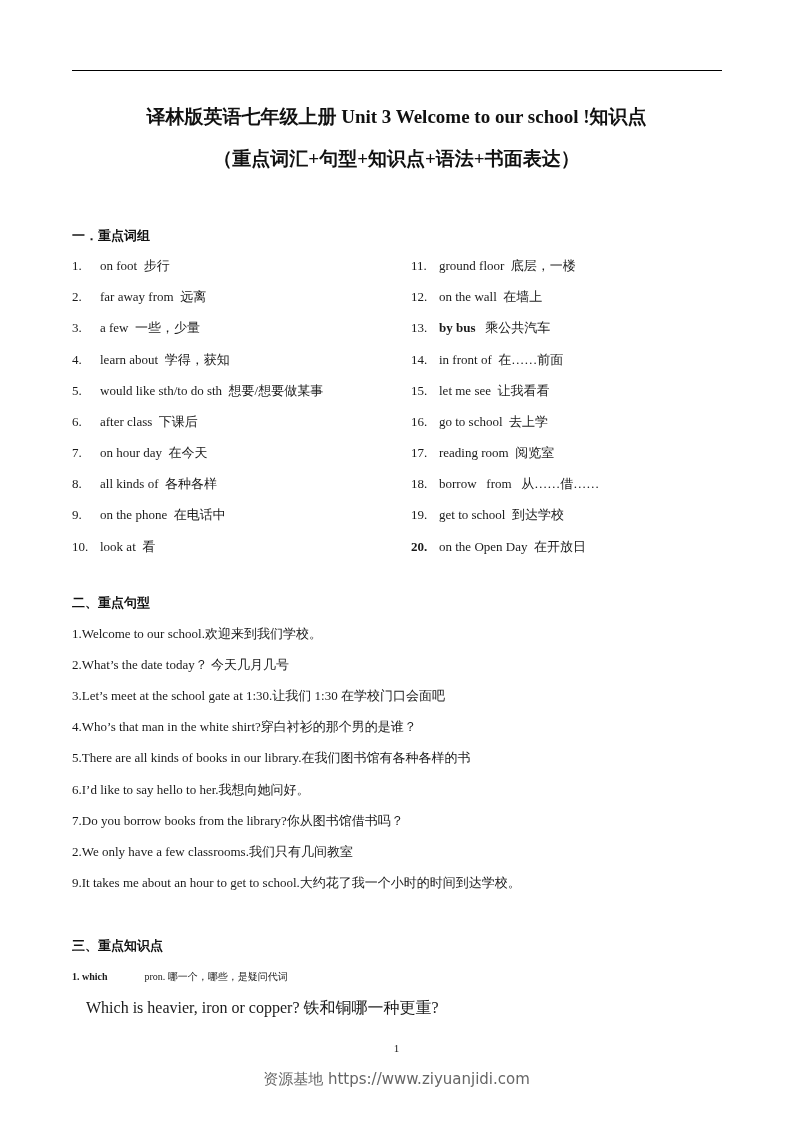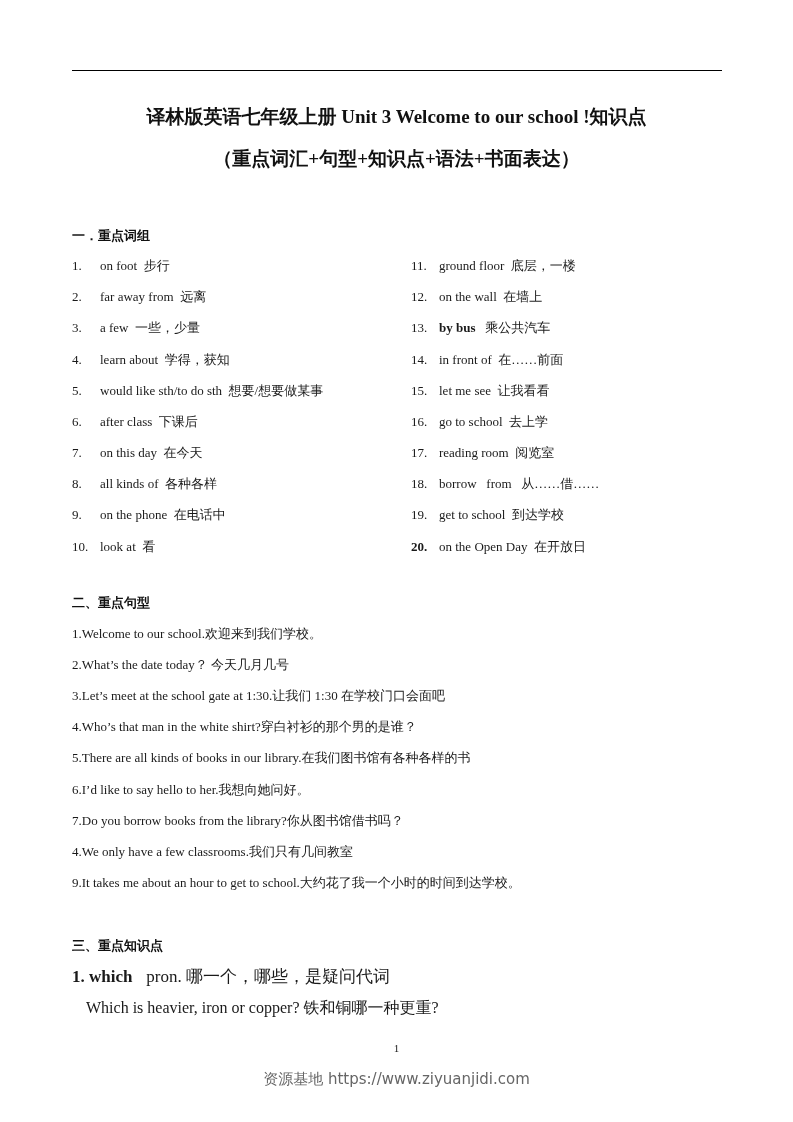--- a/index.html
+++ b/index.html
@@ -22,21 +22,21 @@
       position: absolute; left: 72px; font-weight: bold; font-size: 13px; color: #111;
     }
     .vocab-item {
       position: absolute; font-size: 13px; height: 18px; line-height: 18px; white-space: nowrap;
     }
     .vocab-item .num { display: inline-block; width: 28px; }
     .vocab-item .num.bold { font-weight: bold; }
     .sentence {
       position: absolute; left: 72px; font-size: 13px; white-space: nowrap; line-height: 18px;
     }
-    .kp-title { position: absolute; left: 72px; top: 968px; font-size: 17px; line-height: 18px; white-space: nowrap; }
+    .kp-title { position: absolute; left: 72px; top: 968px; font-size: 10px; line-height: 18px; white-space: nowrap; }
     .kp-title .word { font-weight: bold; display: inline-block; width: 70px; }
     .kp-example { position: absolute; left: 86px; top: 999px; font-size: 16px; line-height: 18px; white-space: nowrap; }
     .page-number { position: absolute; left: 0; width: 793px; top: 1042px; text-align: center; font-size: 11px; }
     .watermark {
       position: absolute; left: 0; width: 793px; top: 1070px; text-align: center;
       font-family: "DejaVu Sans", "Liberation Sans", sans-serif; font-size: 15px; color: #666;
     }
   </style>
 </head>
 <body>
@@ -48,21 +48,21 @@
 
 <div class="section-heading" style="top:227px;">一．重点词组</div>
 
 <div id="vocab-container">
     <div class="vocab-item" style="left: 72px; top: 257px;"><span class="num">1.</span><span style="white-space: pre;">on foot</span><span style="white-space: pre;">  </span><span style="white-space: pre;">步行</span></div>
     <div class="vocab-item" style="left: 72px; top: 288px;"><span class="num">2.</span><span style="white-space: pre;">far away from</span><span style="white-space: pre;">  </span><span style="white-space: pre;">远离</span></div>
     <div class="vocab-item" style="left: 72px; top: 319px;"><span class="num">3.</span><span style="white-space: pre;">a few</span><span style="white-space: pre;">  </span><span style="white-space: pre;">一些，少量</span></div>
     <div class="vocab-item" style="left: 72px; top: 351px;"><span class="num">4.</span><span style="white-space: pre;">learn about</span><span style="white-space: pre;">  </span><span style="white-space: pre;">学得，获知</span></div>
     <div class="vocab-item" style="left: 72px; top: 382px;"><span class="num">5.</span><span style="white-space: pre;">would like sth/to do sth</span><span style="white-space: pre;">  </span><span style="white-space: pre;">想要/想要做某事</span></div>
     <div class="vocab-item" style="left: 72px; top: 413px;"><span class="num">6.</span><span style="white-space: pre;">after class</span><span style="white-space: pre;">  </span><span style="white-space: pre;">下课后</span></div>
-    <div class="vocab-item" style="left: 72px; top: 444px;"><span class="num">7.</span><span style="white-space: pre;">on this day</span><span style="white-space: pre;">  </span><span style="white-space: pre;">在今天</span></div>
+    <div class="vocab-item" style="left: 72px; top: 444px;"><span class="num">7.</span><span style="white-space: pre;">on hour day</span><span style="white-space: pre;">  </span><span style="white-space: pre;">在今天</span></div>
     <div class="vocab-item" style="left: 72px; top: 475px;"><span class="num">8.</span><span style="white-space: pre;">all kinds of</span><span style="white-space: pre;">  </span><span style="white-space: pre;">各种各样</span></div>
     <div class="vocab-item" style="left: 72px; top: 506px;"><span class="num">9.</span><span style="white-space: pre;">on the phone</span><span style="white-space: pre;">  </span><span style="white-space: pre;">在电话中</span></div>
     <div class="vocab-item" style="left: 72px; top: 538px;"><span class="num">10.</span><span style="white-space: pre;">look at</span><span style="white-space: pre;">  </span><span style="white-space: pre;">看</span></div>
     <div class="vocab-item" style="left: 411px; top: 257px;"><span class="num">11.</span><span style="white-space: pre; font-family: Liberation Serif, serif;">ground floor</span><span style="white-space: pre;">  </span><span style="white-space: pre;">底层，一楼</span></div>
     <div class="vocab-item" style="left: 411px; top: 288px;"><span class="num">12.</span><span style="white-space: pre;">on the wall</span><span style="white-space: pre;">  </span><span style="white-space: pre;">在墙上</span></div>
     <div class="vocab-item" style="left: 411px; top: 319px;"><span class="num">13.</span><span style="white-space: pre; font-weight: bold;">by bus</span><span style="white-space: pre;">  </span><span style="white-space: pre;"> 乘公共汽车</span></div>
     <div class="vocab-item" style="left: 411px; top: 351px;"><span class="num">14.</span><span style="white-space: pre;">in front of</span><span style="white-space: pre;">  </span><span style="white-space: pre;">在……前面</span></div>
     <div class="vocab-item" style="left: 411px; top: 382px;"><span class="num">15.</span><span style="white-space: pre;">let me see</span><span style="white-space: pre;">  </span><span style="white-space: pre;">让我看看</span></div>
     <div class="vocab-item" style="left: 411px; top: 413px;"><span class="num">16.</span><span style="white-space: pre;">go to school</span><span style="white-space: pre;">  </span><span style="white-space: pre;">去上学</span></div>
     <div class="vocab-item" style="left: 411px; top: 444px;"><span class="num">17.</span><span style="white-space: pre;">reading room</span><span style="white-space: pre;">  </span><span style="white-space: pre;">阅览室</span></div>
@@ -73,21 +73,21 @@
 
 <div class="section-heading" style="top:594px;">二、重点句型</div>
 
 <div class="sentence" style="top:625px;">1.Welcome to our school.欢迎来到我们学校。</div>
 <div class="sentence" style="top:656px;">2.What’s the date today？ 今天几月几号</div>
 <div class="sentence" style="top:687px;">3.Let’s meet at the school gate at 1:30.让我们 1:30  在学校门口会面吧</div>
 <div class="sentence" style="top:718px;">4.Who’s that man in the white shirt?穿白衬衫的那个男的是谁？</div>
 <div class="sentence" style="top:749px;">5.There are all kinds of books in our library.在我们图书馆有各种各样的书</div>
 <div class="sentence" style="top:781px;">6.I’d like to say hello to her.我想向她问好。</div>
 <div class="sentence" style="top:812px;">7.Do you borrow books from the library?你从图书馆借书吗？</div>
-<div class="sentence" style="top:843px;">4.We only have a few classrooms.我们只有几间教室</div>
+<div class="sentence" style="top:843px;">2.We only have a few classrooms.我们只有几间教室</div>
 <div class="sentence" style="top:874px;">9.It takes me about an hour to get to school.大约花了我一个小时的时间到达学校。</div>
 
 <div class="section-heading" style="top:937px;">三、重点知识点</div>
 
 <div class="kp-title">
   <span class="word">1. which</span>
   <span>pron. 哪一个，哪些，是疑问代词</span>
 </div>
 <div class="kp-example">Which is heavier, iron or copper?  铁和铜哪一种更重?</div>
 

